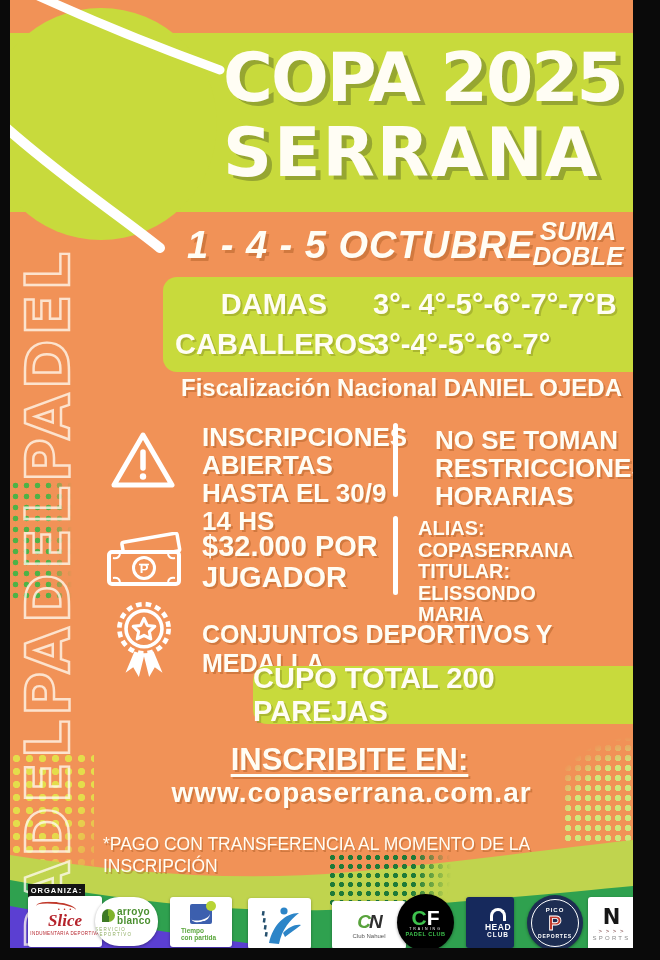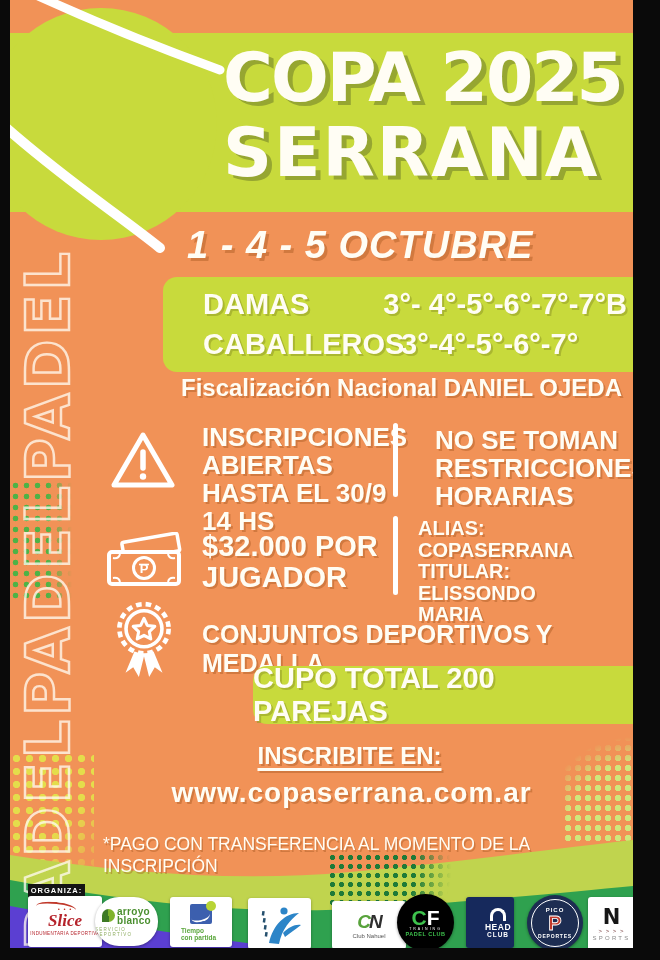--- a/index.html
+++ b/index.html
@@ -54,42 +54,42 @@
   .title .t2{letter-spacing:2px;}
   .date-row{position:absolute;left:177px;top:224px;font-style:italic;font-weight:900;font-size:38px;
     letter-spacing:1px;text-shadow:3px 3px 0 var(--warm-sh);white-space:nowrap;}
   .suma{position:absolute;left:516px;top:219px;width:104px;text-align:center;font-style:italic;font-weight:900;
     font-size:26px;line-height:25px;text-shadow:2px 2px 0 var(--warm-sh);}
 
   .cat-pill{position:absolute;left:153px;right:0;top:277px;height:95px;background:var(--lime);
     border-radius:14px 0 0 14px;display:flex;flex-direction:column;justify-content:space-evenly;padding:4px 6px 4px 12px;}
   .cat-row{display:flex;align-items:center;font-weight:800;font-size:29px;
     text-shadow:2px 2px 0 rgba(150,160,40,.6);white-space:nowrap;}
-  .cat-label{width:198px;margin-left:28px;}
+  .cat-label{width:198px;text-align:center;}
   .cat-values{flex:1;}
 
   .fisc{position:absolute;left:160px;right:0;top:374px;text-align:center;font-weight:700;font-size:24px;
     text-shadow:2px 2px 0 var(--warm-sh);}
 
   .blk{position:absolute;font-weight:800;text-shadow:2px 2px 0 var(--warm-sh);}
   .blk-insc{left:192px;top:423px;font-size:26px;line-height:28px;}
   .blk-rest{left:425px;top:426px;font-size:26px;line-height:28px;}
   .blk-precio{left:192px;top:531px;font-size:29px;line-height:31px;}
   .blk-cuenta{left:408px;top:518px;font-size:20px;line-height:21.5px;}
   .blk-conj{left:192px;top:620px;font-size:25px;}
   .vdiv{position:absolute;width:5px;background:#fff;border-radius:3px;}
   .vdiv1{left:383px;top:423px;height:74px;}
   .vdiv2{left:383px;top:516px;height:79px;}
   .ricon{position:absolute;}
 
   .cupo-pill{position:absolute;left:243px;right:0;top:666px;height:58px;background:var(--lime);
     border-radius:14px 0 0 14px;display:flex;align-items:center;justify-content:center;
     font-weight:800;font-size:29px;text-shadow:2px 2px 0 rgba(150,160,40,.6);}
 
-  .inscribe{position:absolute;left:60px;right:4px;top:742px;text-align:center;font-weight:800;font-size:24px;
+  .inscribe{position:absolute;left:60px;right:4px;top:742px;text-align:center;font-weight:800;font-size:31px;
     text-decoration:underline;text-underline-offset:4px;text-decoration-thickness:3px;text-shadow:2px 2px 0 var(--warm-sh);}
   .url{position:absolute;left:60px;right:0;top:777px;text-align:center;font-weight:800;font-size:28px;
     letter-spacing:1px;text-shadow:2px 2px 0 var(--warm-sh);}
   .footnote{position:absolute;left:93px;width:500px;font-size:17.5px;line-height:22px;
     text-shadow:1.5px 1.5px 0 rgba(160,85,30,.4);}
   .fn1{top:811px;}
   .fn2{top:833px;}
 
   
   .waves{position:absolute;left:0;bottom:0;z-index:3;}
@@ -166,20 +166,24 @@
     <div class="vtext">PADELPADELPADEL</div>
 
     <div class="content">
 
       <div class="title">
         <div class="t1">COPA 2025</div>
         <div class="t2">SERRANA</div>
       </div>
 
       <div class="date-row">1 - 4 - 5 OCTUBRE</div>
+      <div class="suma">
+        <div>SUMA</div>
+        <div>DOBLE</div>
+      </div>
 
       <div class="cat-pill">
         <div class="cat-row">
           <span class="cat-label">DAMAS</span>
           <span class="cat-values">3°- 4°-5°-6°-7°-7°B</span>
         </div>
         <div class="cat-row">
           <span class="cat-label">CABALLEROS</span>
           <span class="cat-values">3°-4°-5°-6°-7°</span>
         </div>

